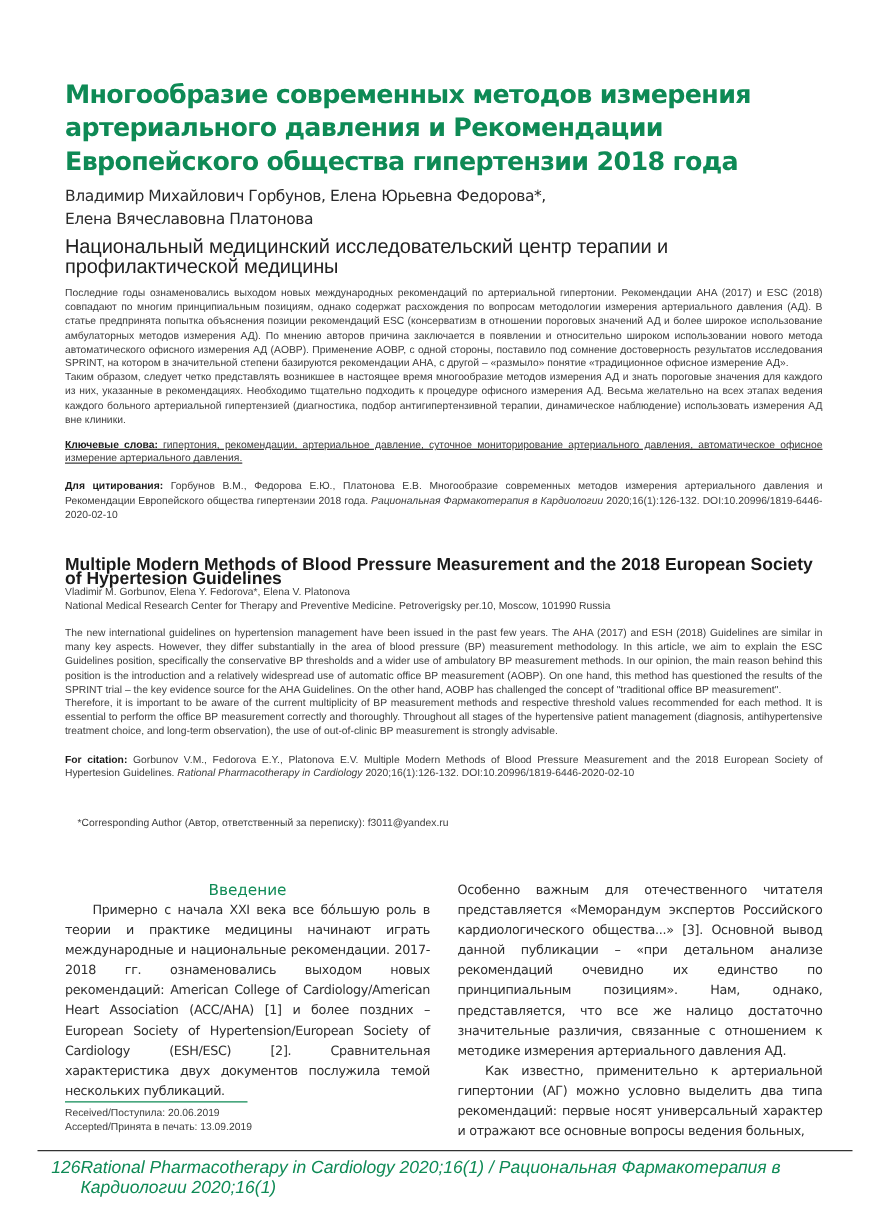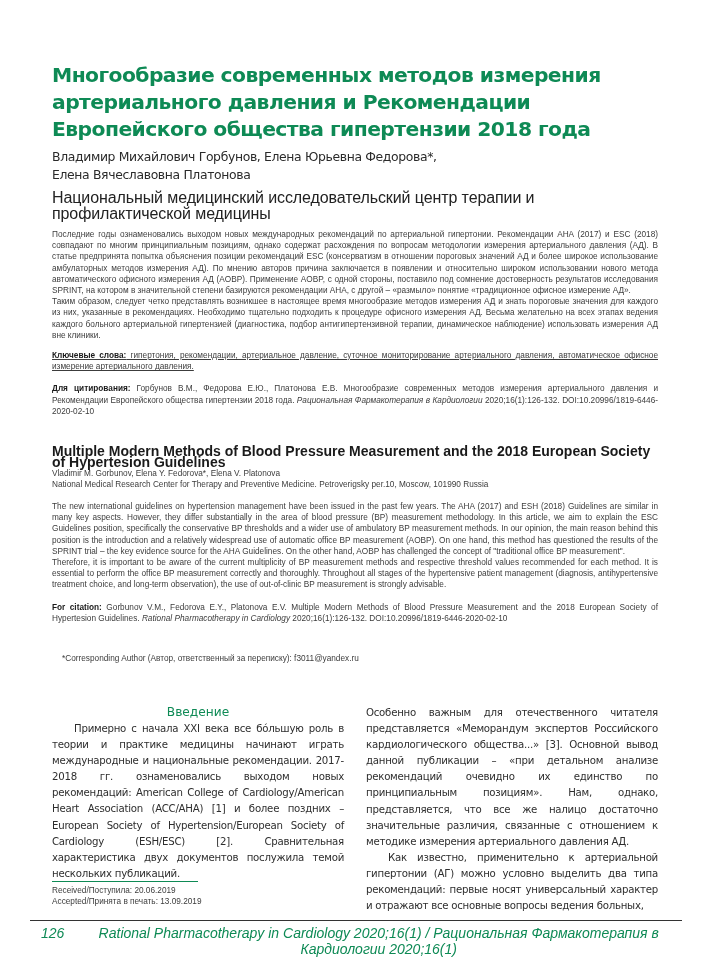--- a/index.html
+++ b/index.html
@@ -26,21 +26,21 @@
   .col { width: 292px; }
   .section-h { font-family: "DejaVu Sans", sans-serif; color: #0e8a55; font-size: 12.2px; font-weight: normal; margin: 0 0 1px 0; line-height: 15px; text-align: center; }
   .body-text { font-family: "DejaVu Sans", sans-serif; font-size: 10.2px; line-height: 16.1px; color: #2e2e2e; text-align: justify; letter-spacing: -0.25px; }
   .body-text p { margin: 0; }
   .indent { text-indent: 22px; }
   .dates { position: absolute; top: 881px; left: 52px; }
   .dates-rule { width: 146px; height: 1px; background: #0e8a55; margin-bottom: 3px; }
   .dates div.d { font-size: 8.25px; line-height: 11px; color: #3c3c3c; }
   .footer-rule { position: absolute; left: 30px; top: 920px; width: 652px; height: 1px; background: #333; }
   .footer { position: absolute; left: 30px; top: 925px; width: 652px; font-size: 14px; color: #0e8a55; font-style: italic; display: flex; justify-content: space-between; margin-left: 11px; }
-  .footer .journal { margin-right: 0; text-align: center; }
+  .footer .journal { margin-right: 0; }
 </style>
 </head>
 <body>
 
 <div class="page">
   <h1 class="title">
     <div>Многообразие современных методов измерения</div>
     <div>артериального давления и Рекомендации</div>
     <div>Европейского общества гипертензии 2018 года</div>
   </h1>

